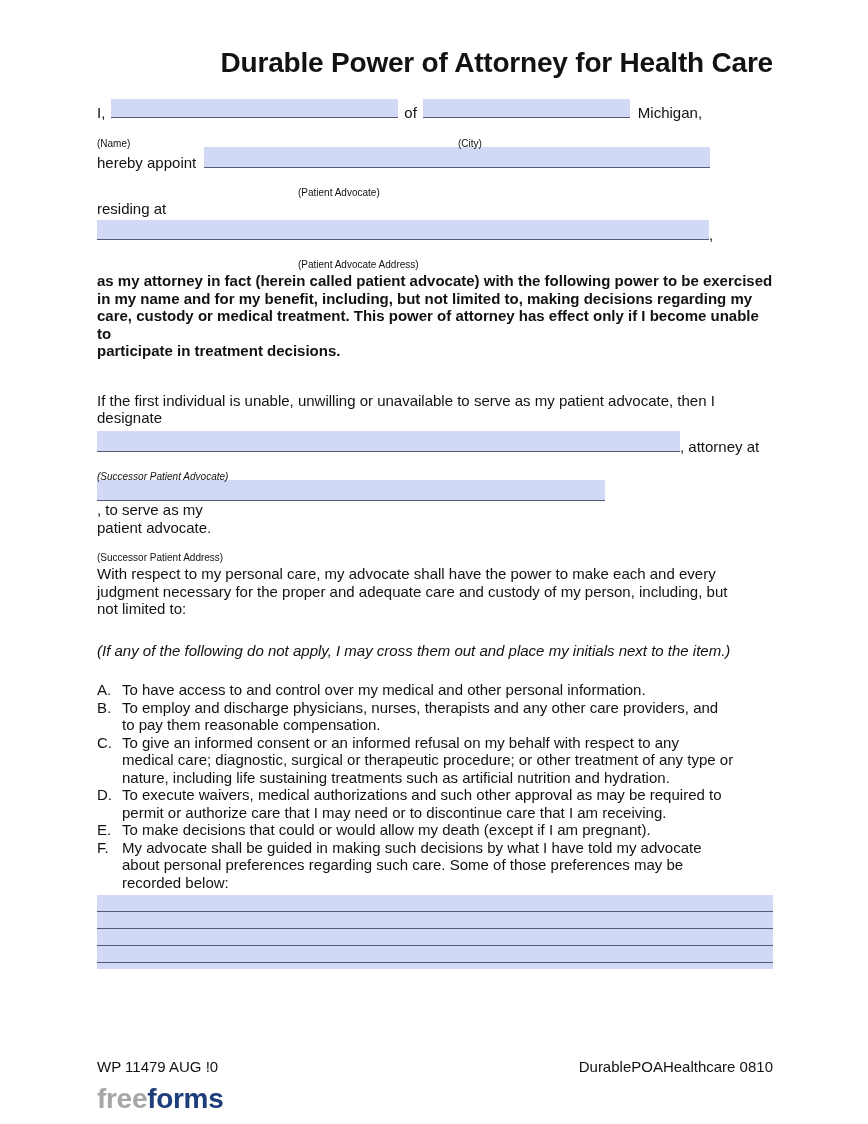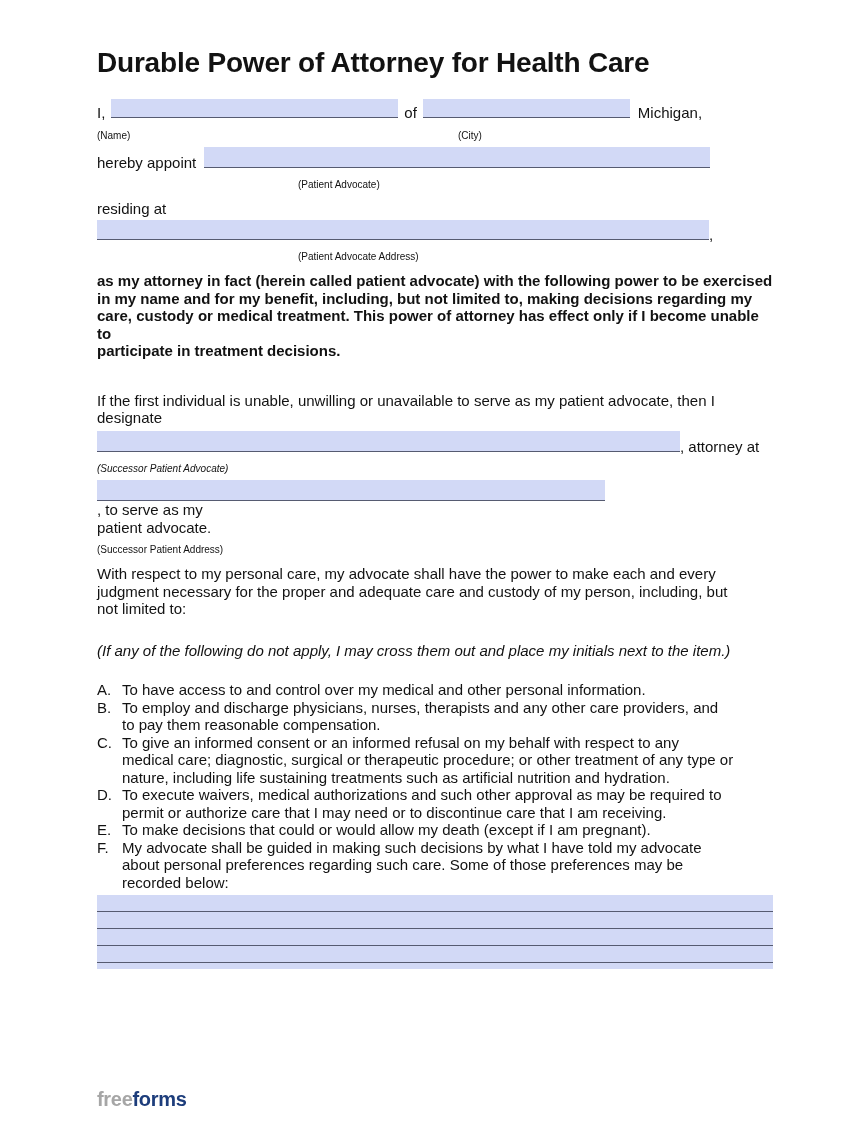--- a/index.html
+++ b/index.html
@@ -4,41 +4,41 @@
 <style>
   * { margin:0; padding:0; box-sizing:border-box; }
   html,body { background:#ffffff; }
   .page {
     position:relative; width:868px; height:1124px; margin:0 auto;
     background:#ffffff; overflow:hidden;
     font-family:"Liberation Sans","DejaVu Sans",sans-serif;
     font-size:15px; line-height:17.5px; color:#121212;
   }
   .content { padding:0 95px 0 97px; }
-  .doc-title { margin-top:46px; text-align:left; font-size:28px; line-height:33px; font-weight:bold; letter-spacing:-0.2px; }
+  .doc-title { margin-top:46px; text-align:right; font-size:28px; line-height:33px; font-weight:bold; letter-spacing:-0.2px; }
   .row { display:flex; align-items:baseline; }
   .field {
     display:inline-block; height:19px; background:#d2d9f6;
     border-bottom:1px solid #565b71; vertical-align:baseline;
   }
   .labels { position:relative; height:13px; font-size:10px; line-height:12px; }
-  .labels span { position:absolute; top:8px; white-space:nowrap; }
+  .labels span { position:absolute; top:16px; white-space:nowrap; }
   .para { white-space:pre-line; }
   .italic { font-style:italic; }
   .list { margin-top:22px; }
   .list-item { display:flex; }
   .list-letter { width:25px; flex:0 0 25px; }
   .list-text { white-space:pre-line; flex:1; }
   .wishes-block { margin-top:4px; width:676px; background:#d2d9f6; padding-bottom:6px; }
   .wish-line { height:17px; border-bottom:1px solid #565b71; }
   .footer-row {
     position:absolute; left:97px; right:95px; top:1058px;
     display:flex; justify-content:space-between; font-size:15px; line-height:18px;
   }
-  .logo { position:absolute; left:97px; top:1086px; font-size:20px; line-height:26px; font-weight:bold; letter-spacing:-0.3px; }
+  .logo { position:absolute; left:97px; top:1086px; font-size:28px; line-height:26px; font-weight:bold; letter-spacing:-0.3px; }
   .logo .free { color:#a6a6a6; }
   .logo .forms { color:#1d3d7b; }
   .gap6 { width:6px; flex:0 0 6px; } .gap8 { width:8px; flex:0 0 8px; }
 </style>
 </head>
 <body>
 
 <div class="page">
   <div class="content">
 
@@ -146,17 +146,21 @@
 
     <div class="wishes-block">
       <div class="wish-line"></div>
       <div class="wish-line"></div>
       <div class="wish-line"></div>
       <div class="wish-line"></div>
     </div>
 
   </div>
 
+  <div class="footer-row">
+    <span>WP 11479 AUG !0</span>
+    <span>DurablePOAHealthcare 0810</span>
+  </div>
 
   <div class="logo">
     <span class="free">free</span><span class="forms">forms</span>
   </div>
 </div>
 
 </body></html>

